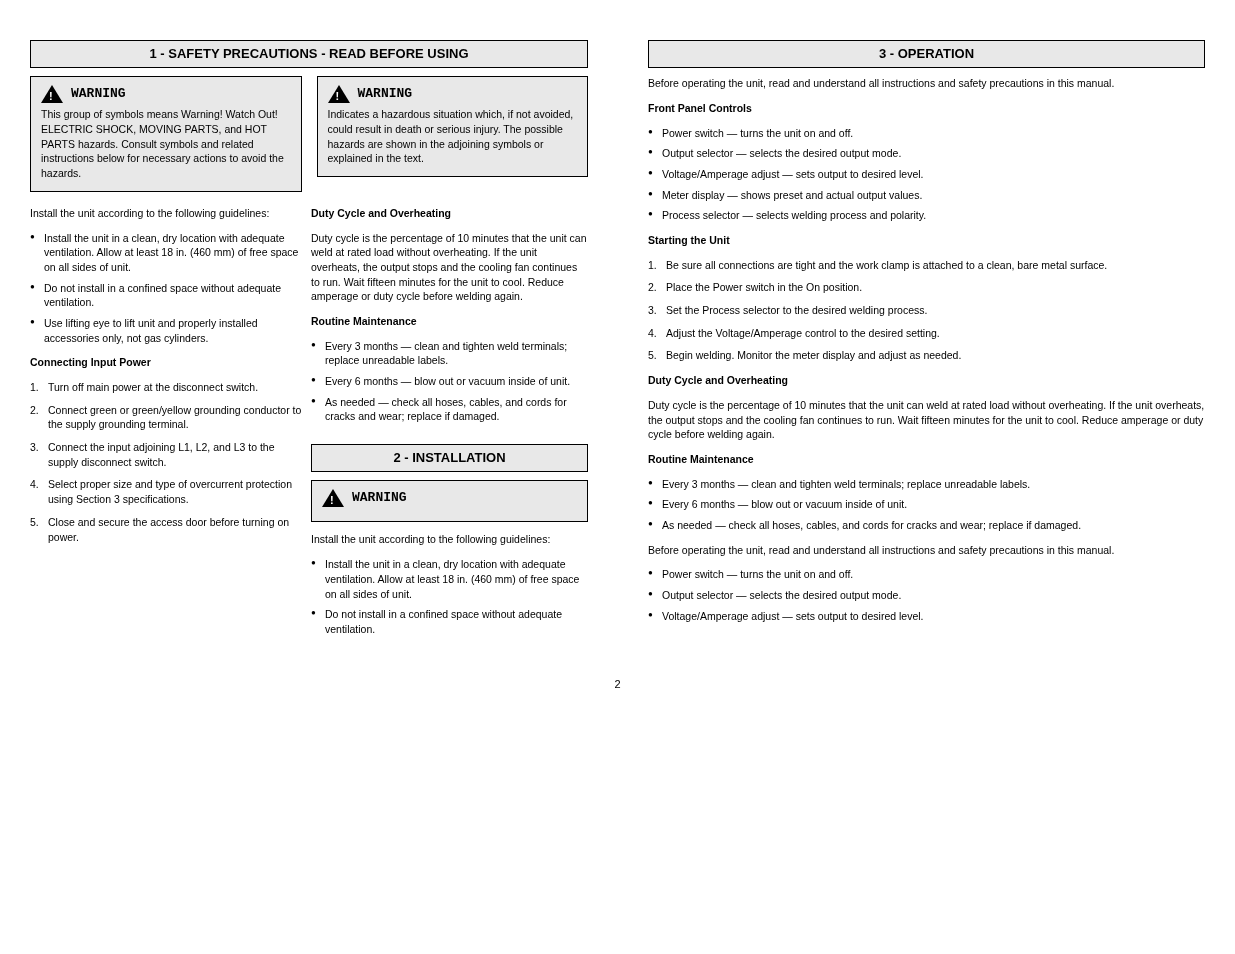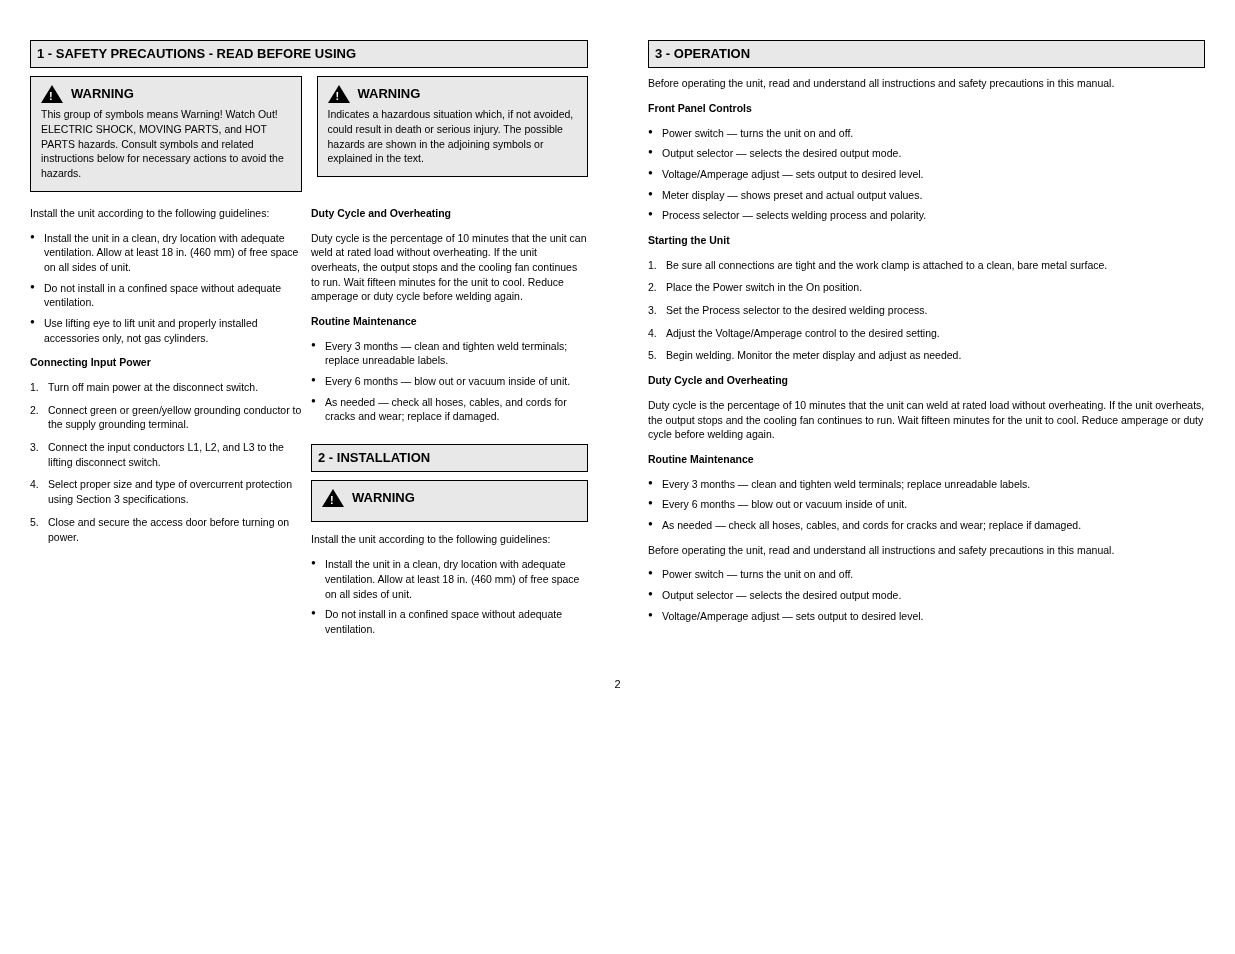--- a/index.html
+++ b/index.html
@@ -13,20 +13,21 @@
   }
   .columns {
     display: flex;
     gap: 60px;
   }
   .left-col { width: 558px; }
   .right-col { flex: 1; }
   .section-header {
     background: #e8e8e8;
     border: 1px solid #000;
+    text-align: center;
     font-weight: bold;
     font-size: 13px;
     padding: 4px 6px;
     margin-bottom: 8px;
   }
   .two-box-row {
     display: flex;
     gap: 15px;
     margin-bottom: 14px;
     align-items: flex-start;
@@ -36,20 +37,21 @@
     border: 1px solid #000;
     padding: 8px 10px 10px 10px;
   }
   .warning-box.small { flex: 1; }
   .warning-header {
     display: flex;
     align-items: center;
     font-weight: bold;
     font-size: 13px;
     margin-bottom: 4px;
+    font-family: Liberation Mono, monospace;
   }
   .warning-icon {
     width: 0; height: 0;
     border-left: 11px solid transparent;
     border-right: 11px solid transparent;
     border-bottom: 18px solid #000;
     margin-right: 8px;
     position: relative;
   }
   .warning-icon::after {
@@ -120,21 +122,21 @@
         <div class="num-step">
             <span class="n">1.</span>
             <span class="t">Turn off main power at the disconnect switch.</span>
           </div>
         <div class="num-step">
             <span class="n">2.</span>
             <span class="t">Connect green or green/yellow grounding conductor to the supply grounding terminal.</span>
           </div>
         <div class="num-step">
             <span class="n">3.</span>
-            <span class="t">Connect the input conductors L1, L2, and L3 to the lifting disconnect switch.</span>
+            <span class="t">Connect the input adjoining L1, L2, and L3 to the supply disconnect switch.</span>
           </div>
         <div class="num-step">
             <span class="n">4.</span>
             <span class="t">Select proper size and type of overcurrent protection using Section 3 specifications.</span>
           </div>
         <div class="num-step">
             <span class="n">5.</span>
             <span class="t">Close and secure the access door before turning on power.</span>
           </div>
       </div>

